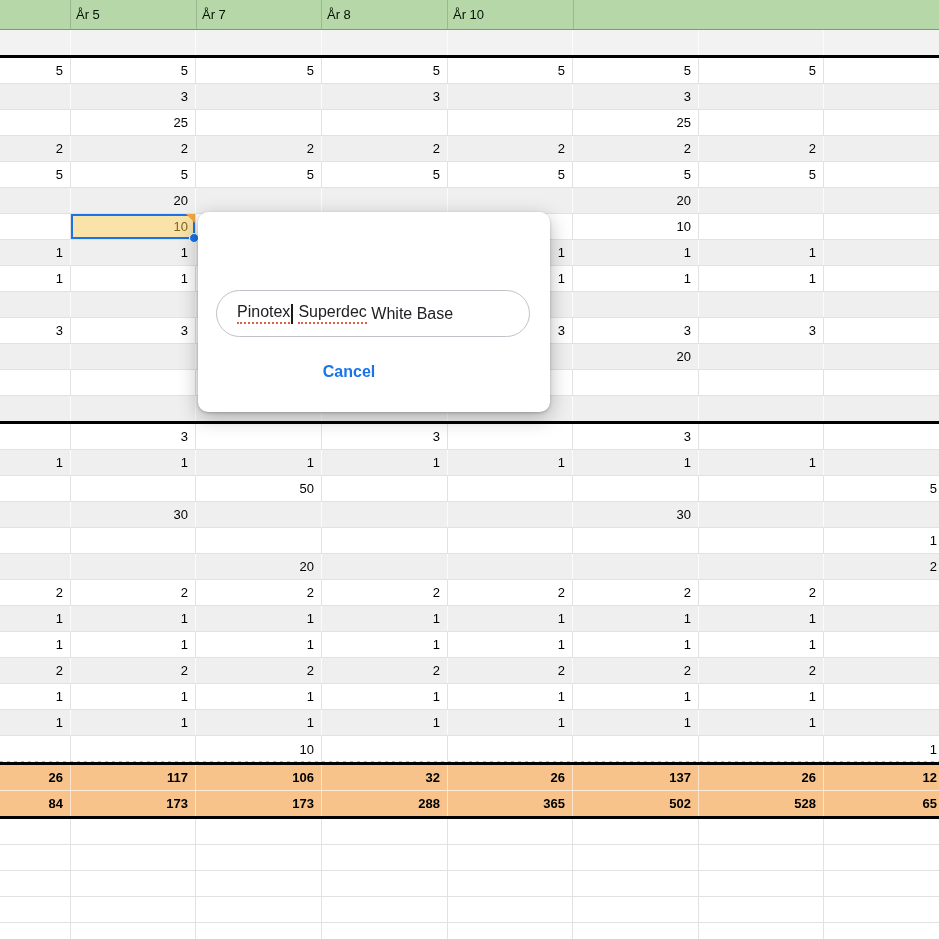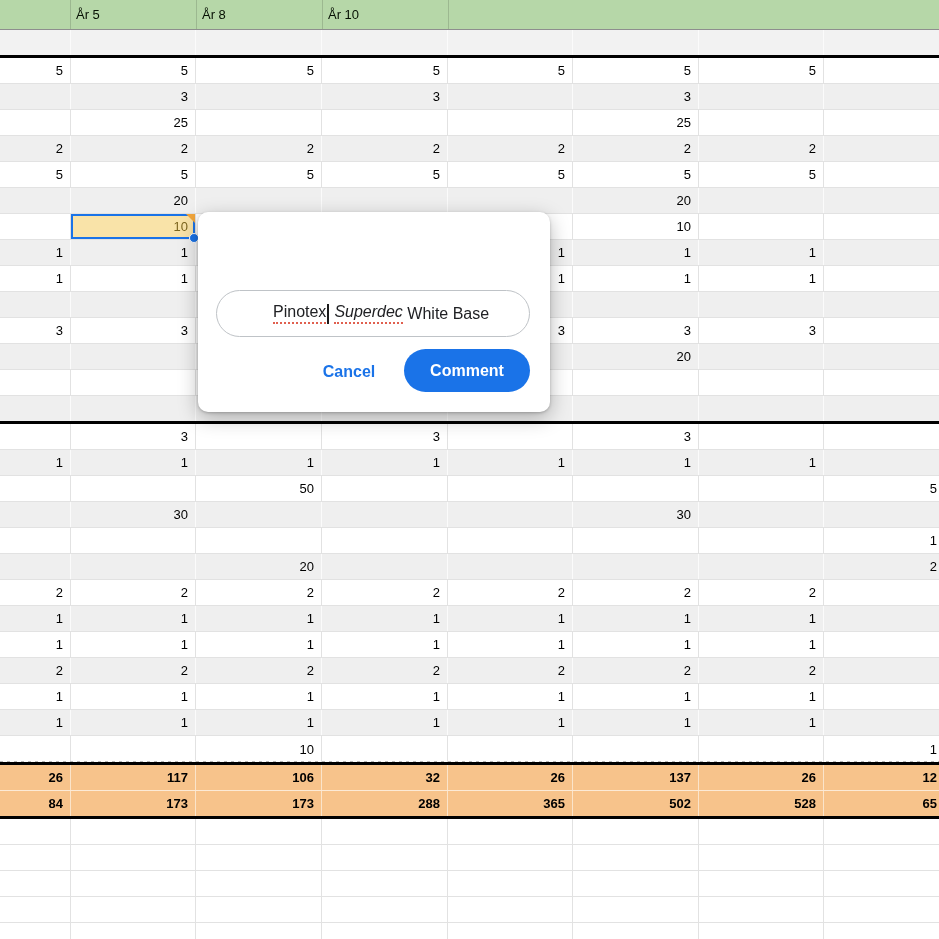--- a/index.html
+++ b/index.html
@@ -31,38 +31,39 @@
   .tri{position:absolute;top:0;right:0;width:0;height:0;
         border-left:9px solid transparent;border-top:9px solid #f2a63c;}
   .handle{position:absolute;right:-4px;bottom:-4px;width:8px;height:8px;border-radius:50%;
         background:var(--blue);border:1px solid #fff;z-index:4;}
   
   .dialog{position:absolute;left:198px;top:212px;width:352px;height:200px;background:#fff;
         border-radius:10px;box-shadow:0 1px 3px rgba(0,0,0,.22),0 6px 20px rgba(0,0,0,.28);z-index:10;}
   .cinput{position:absolute;left:18px;top:78px;width:314px;height:47px;box-sizing:border-box;
         border:1px solid #bfc3c7;border-radius:24px;display:flex;align-items:center;
         padding:0 20px;font-size:16px;color:#202124;white-space:pre;background:#fff;}
-  .sq{border-bottom:2px dotted #e0604f;padding-bottom:1px;margin-left:36px;}
-  .sq.w2{margin-left:5px;font-style:italic;}
+  .sq{border-bottom:2px dotted #e0604f;padding-bottom:1px;}
+  .sq.w2{margin-left:5px;}
   .caret{display:inline-block;width:2px;height:20px;background:#1b1b1b;margin-left:1px;}
   .cancel-btn{position:absolute;left:112px;top:148px;width:78px;height:24px;background:none;border:none;
         font-family:"Liberation Sans",sans-serif;font-size:16px;font-weight:600;color:var(--blue);
         cursor:pointer;padding:0;text-align:center;}
   .comment-btn{position:absolute;left:206px;top:137px;width:126px;height:43px;border:none;
         border-radius:22px;background:var(--blue);color:#fff;font-family:"Liberation Sans",sans-serif;
         font-size:16px;font-weight:600;cursor:pointer;}
 </style>
 </head>
 <body>
 
 <div id="stage">
   <div id="sheet">
       <div class="row header" style="height: 30px;">
         <div class="cell" style="width: 71px;"></div>
         <div class="cell" style="width: 126px;">År 5</div>
+        <div class="cell" style="width: 125px;">År 7</div>
         <div class="cell" style="width: 126px;">År 8</div>
         <div class="cell last" style="width: 126px;">År 10</div>
       </div>
       <div class="row band thick" style="height: 28px;">
         <div class="cell" style="width: 71px;"></div>
         <div class="cell" style="width: 125px;"></div>
         <div class="cell" style="width: 126px;"></div>
         <div class="cell" style="width: 126px;"></div>
         <div class="cell" style="width: 125px;"></div>
         <div class="cell" style="width: 126px;"></div>
@@ -409,15 +410,14 @@
         <div class="cell" style="width: 125px;"></div>
         <div class="cell last" style="width: 126px;"></div>
       </div>
     </div>
 
   <div class="dialog">
     <div class="cinput">
       <span class="sq">Pinotex</span><span class="caret"></span><span class="sq w2">Superdec</span><span> White Base</span>
     </div>
     <button class="cancel-btn">Cancel</button>
-    <button class="comment-btn">Comment</button>
   </div>
 </div>
 
 </body></html>

